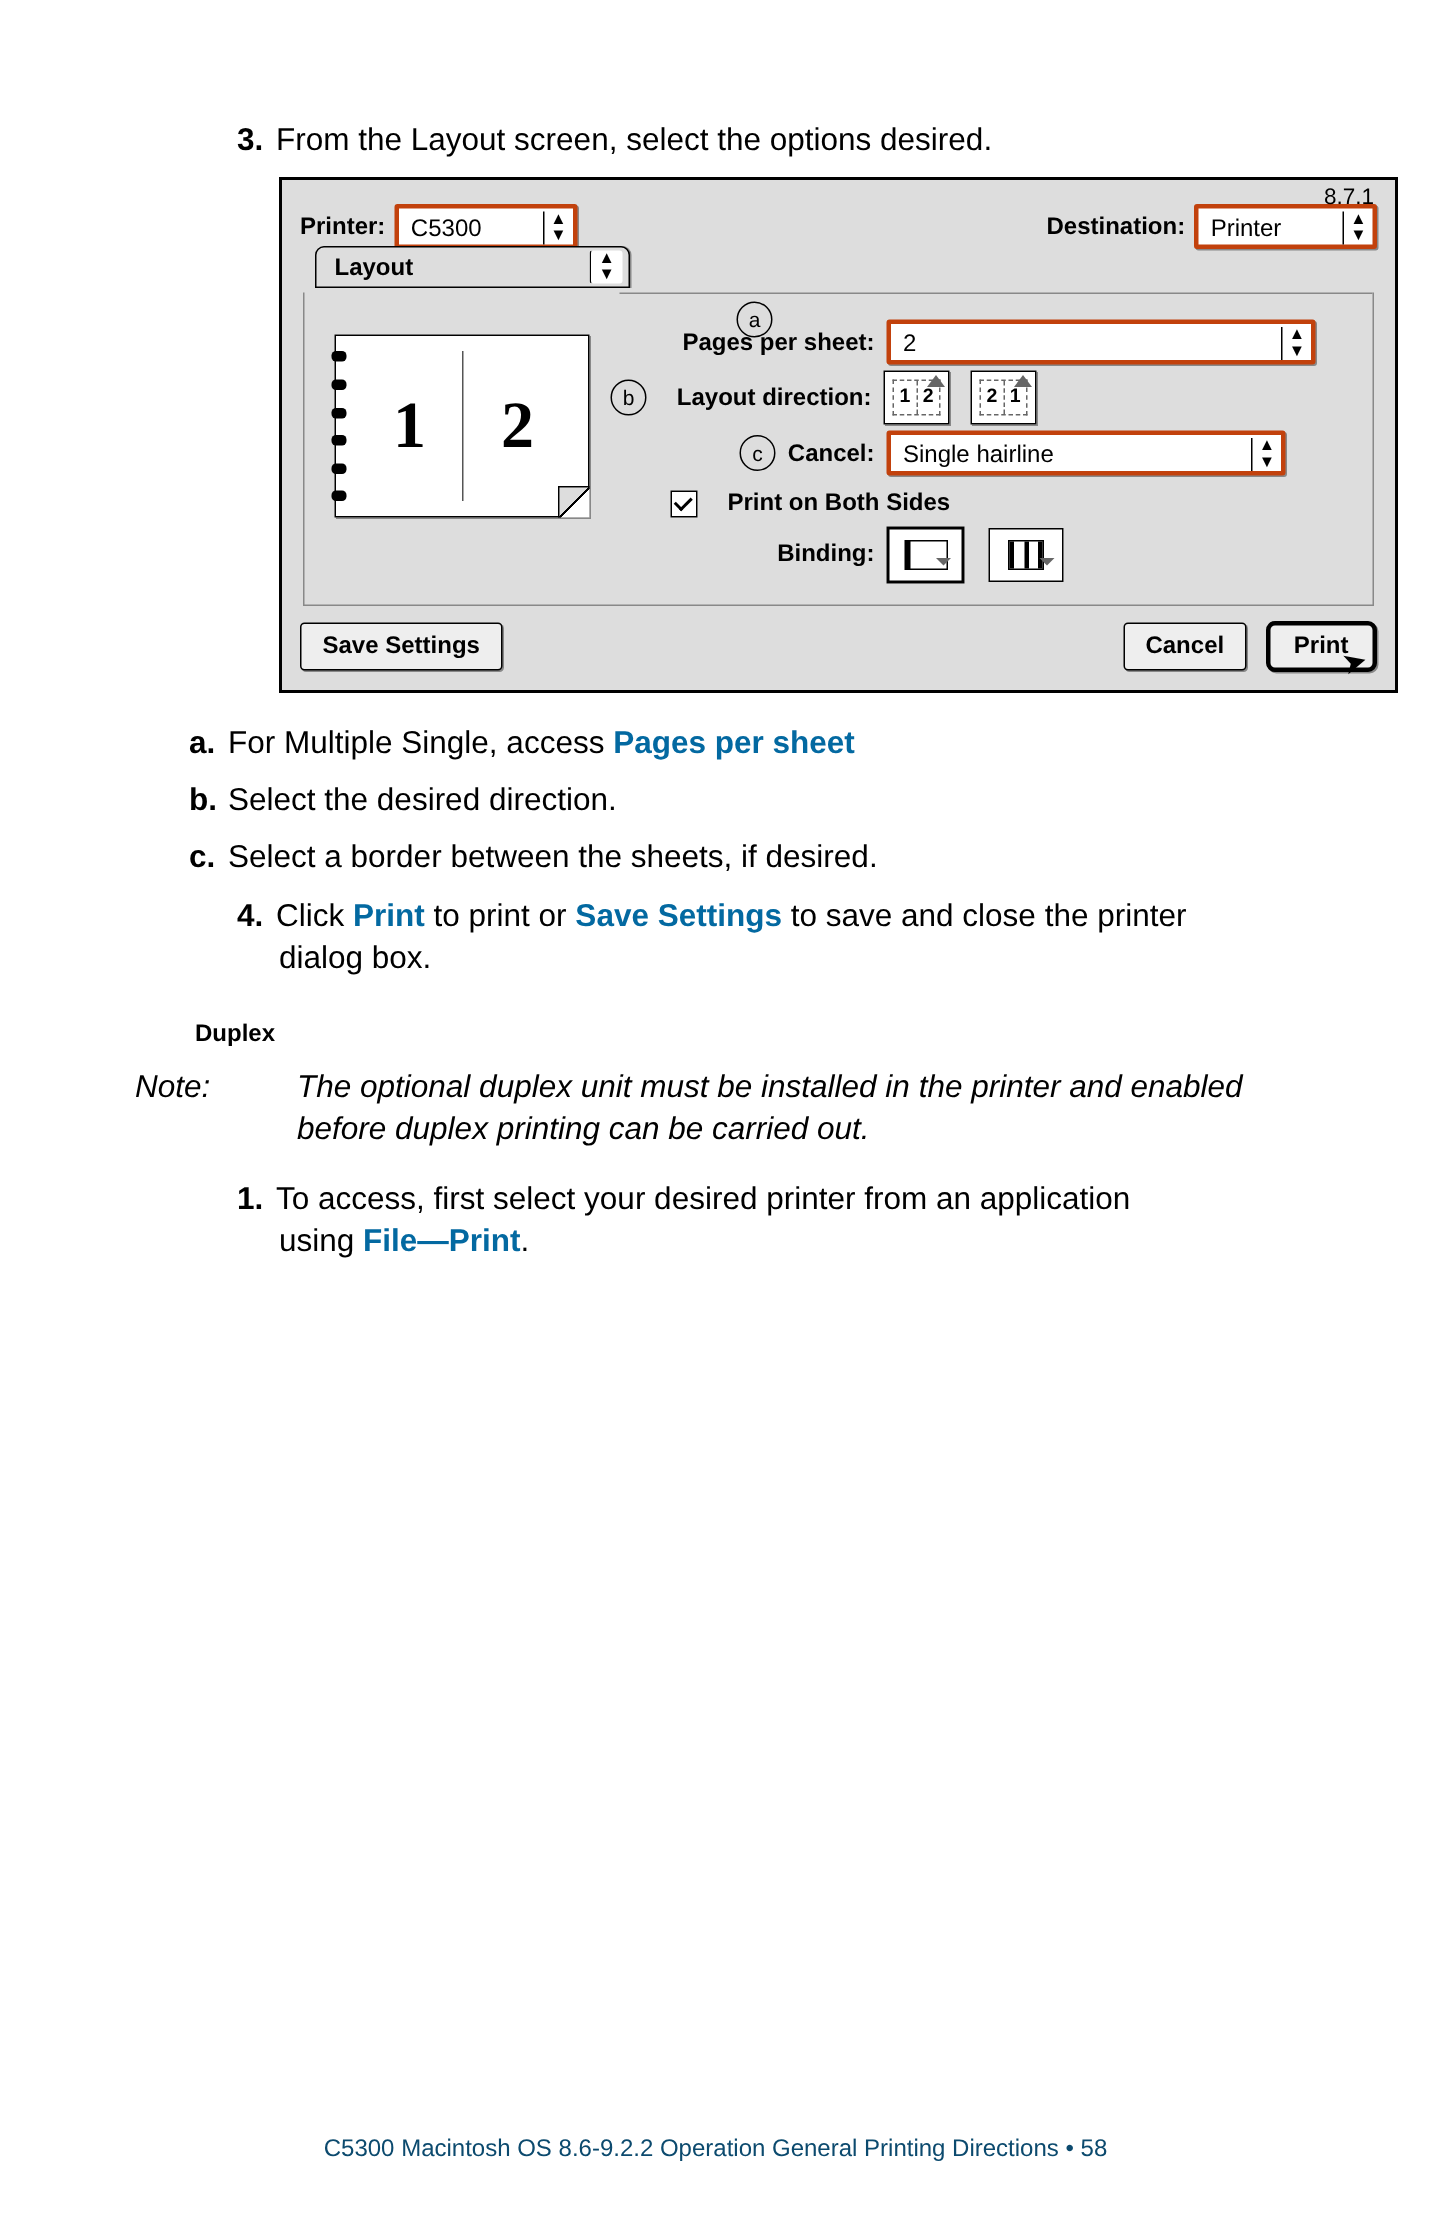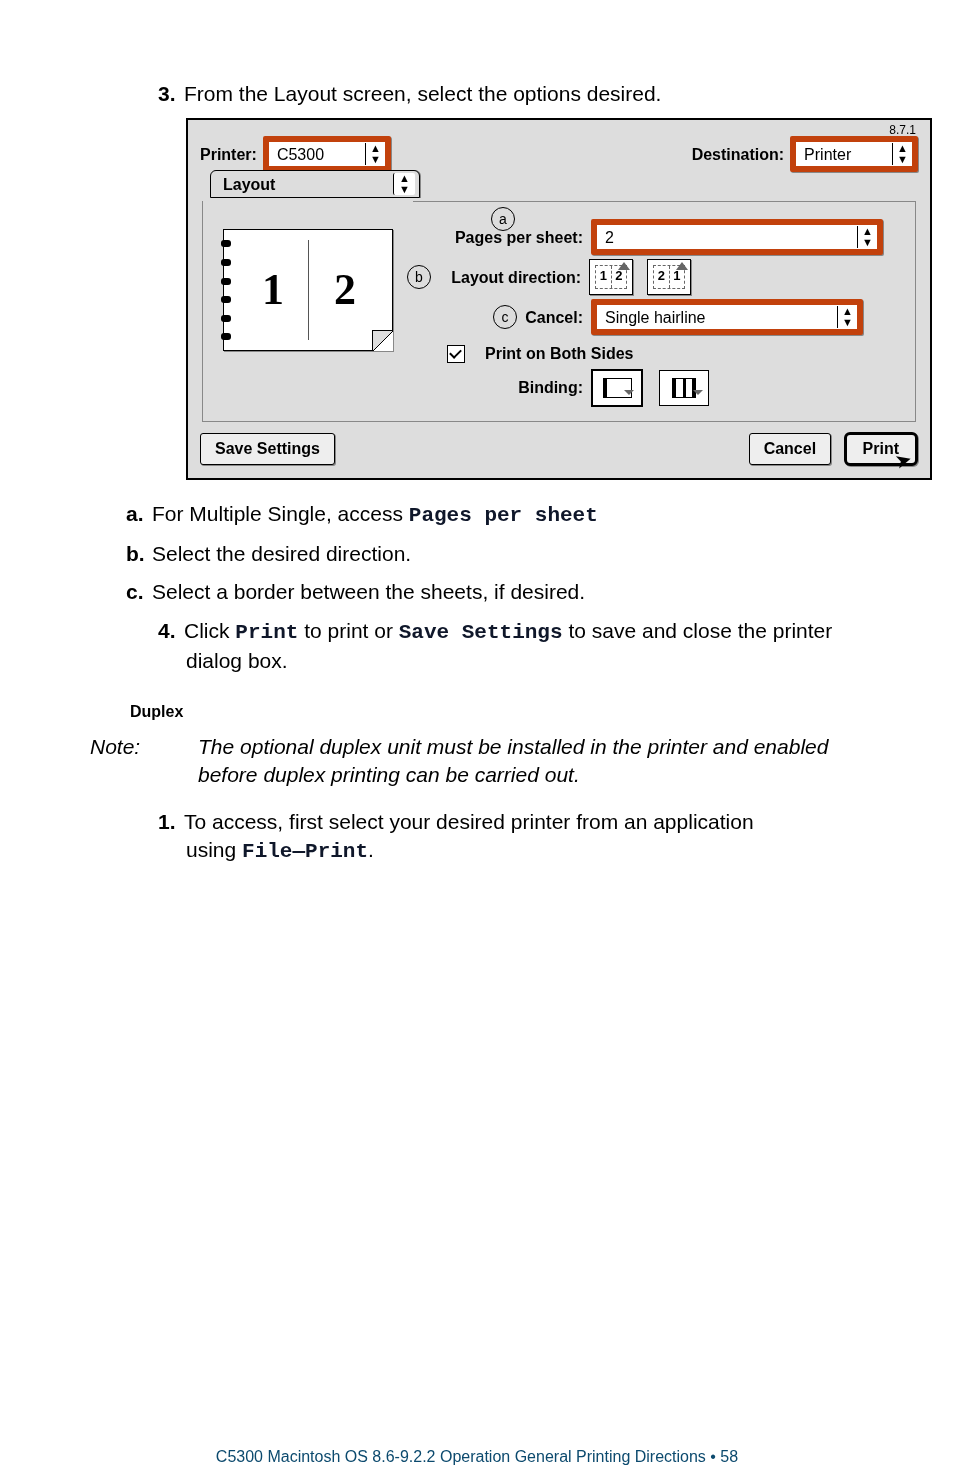--- a/index.html
+++ b/index.html
@@ -17,23 +17,22 @@
   }
   .step-line {
     margin: 0 0 10px 0;
   }
   .step-line .num {
     display: inline-block;
     font-weight: bold;
     width: 26px;
   }
   .accent {
-    color: #0f172a;
-    font-weight: bold;
-    font-family: Liberation Mono, monospace;
+    color: #0369a1;
+    font-weight: bold;
   }
   .h2 {
     font-weight: bold;
     font-size: 16px;
     margin: 26px 0 10px 0;
   }
   .note-line {
     display: flex;
     font-weight: normal;
     font-style: italic;
@@ -77,36 +76,36 @@
     background: #dddddd;
     font-size: 16px;
     position: relative;
     box-sizing: border-box;
     color: #000;
   }
   .tr-version {
     position: absolute;
     right: 14px;
     top: 2px;
-    font-size: 12px;
+    font-size: 15px;
     color: #000;
   }
   .dlg-row {
     display: flex;
     align-items: center;
     margin-top: 6px;
   }
   .dlg-label {
     font-weight: bold;
     margin-right: 6px;
   }
   .select {
     display: inline-flex;
-    align-items: center;
-    border: 6px solid #c2410c;
+    align-items: flex-end;
+    border: 3px solid #c2410c;
     background: #fff;
     height: 24px;
     border-radius: 2px;
     box-shadow: 1px 1px 0 #888;
   }
   .select .sel-text {
     padding: 0 8px;
   }
   .select .sel-arrows {
     border-left: 1px solid #000;

